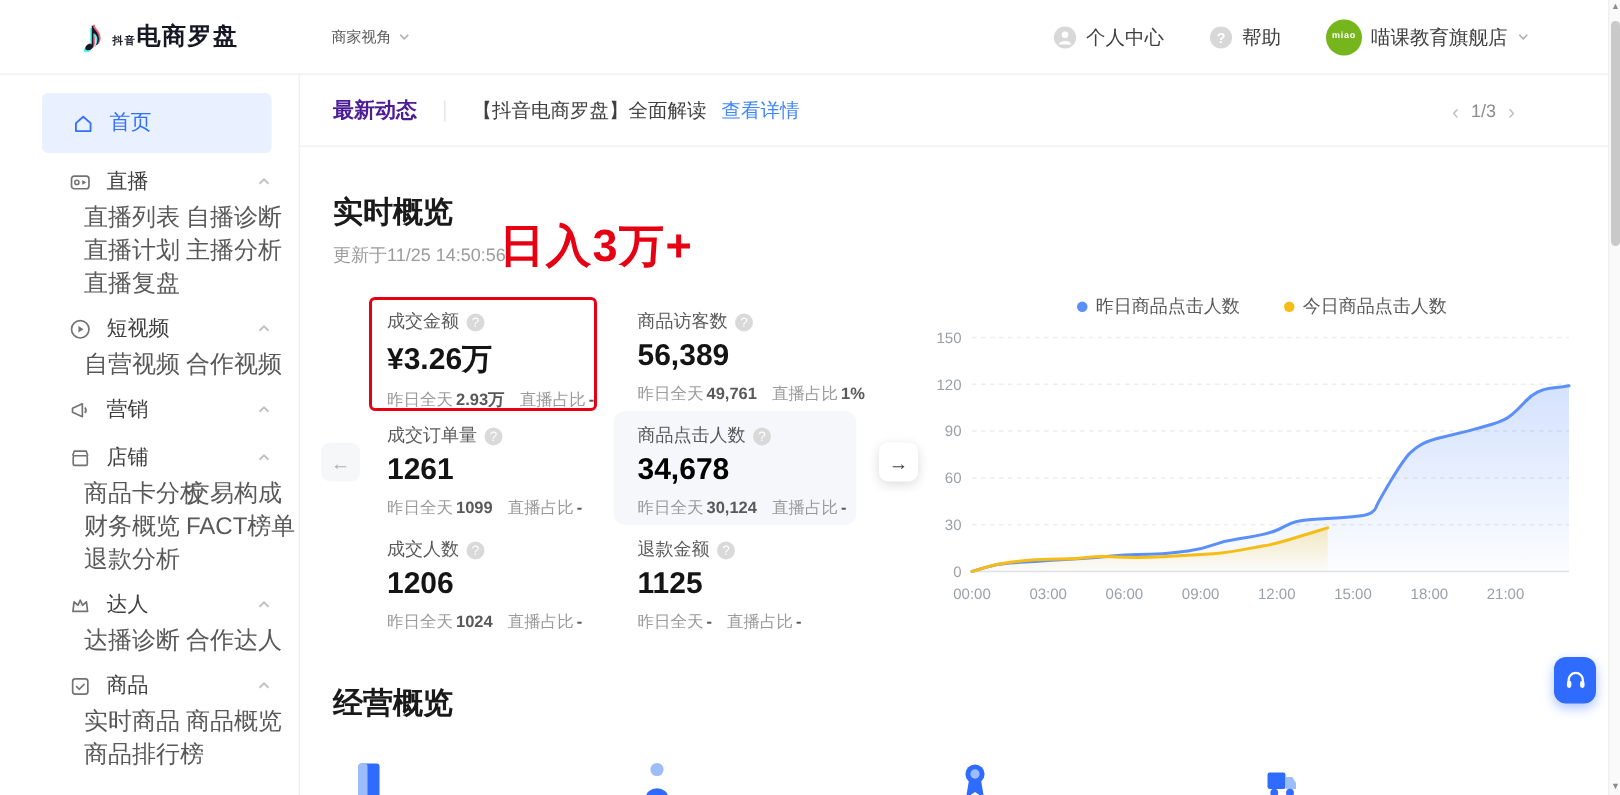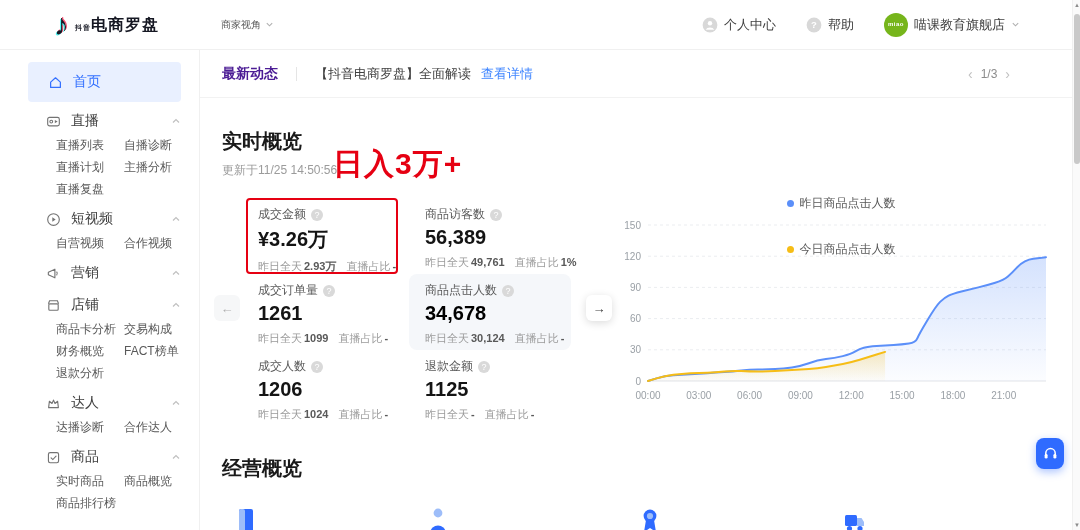--- a/index.html
+++ b/index.html
@@ -37,21 +37,21 @@
     border-right:1px solid #f0f0f0; background:#fff; padding-top:12px; overflow:hidden; }
   .side-home { margin:0 18px 0 28px; height:40px; border-radius:4px; background:#e9f0ff;
     display:flex; align-items:center; gap:10px; padding-left:20px;
     color:#3370ff; font-size:14px; cursor:pointer; }
   .side-section { margin-top:6px; }
   .side-head { height:26px; display:flex; align-items:center; gap:10px;
     padding-left:46px; position:relative; font-size:14px; color:#404040; cursor:pointer; }
   .side-head .chev { position:absolute; right:18px; width:10px; height:10px; }
   .side-children { display:grid; grid-template-columns:58px auto; column-gap:10px;
     grid-auto-rows:22px; margin-left:56px; align-items:center; }
-  .sub-item { font-size:12px; color:#595959; cursor:pointer; white-space:nowrap; }
+  .sub-item { font-size:16px; color:#595959; cursor:pointer; white-space:nowrap; }
   .s-icon { width:15px; height:15px; display:inline-flex; }
   .s-icon svg { width:15px; height:15px; }
 
   
   .main { position:absolute; left:200px; top:50px; right:8px; bottom:0; background:#fff; }
 
   .news-bar { position:absolute; left:0; right:0; top:0; height:48px;
     display:flex; align-items:center; padding:0 20px 0 22px; border-bottom:1px solid #f2f2f2; }
   .news-label { font-size:14px; font-weight:700; color:#4c1d95; }
   .news-divider { width:1px; height:14px; background:#e5e5e5; margin:0 18px; }
@@ -79,21 +79,21 @@
   .card-sub { margin-top:6px; font-size:11px; color:#9b9b9b; white-space:nowrap; }
   .card-sub b { color:#595959; font-weight:700; margin:0 2px; }
   .card-sub .gap { display:inline-block; width:8px; }
 
   .nav-btn { position:absolute; width:26px; height:26px; border-radius:6px;
     display:flex; align-items:center; justify-content:center; font-size:13px; cursor:pointer; }
   .nav-left { left:14px; top:245px; background:#f6f7f8; color:#b0b0b0; }
   .nav-right { left:386px; top:245px; background:#fff; color:#404040; box-shadow:0 2px 8px rgba(0,0,0,.14); }
 
   .chart { position:absolute; left:420px; top:145px; width:442px; height:228px; }
-  .legend { display:flex; justify-content:space-between; gap:29px; height:18px; align-items:center;flex-direction:column; }
+  .legend { display:flex; justify-content:center; gap:29px; height:18px; align-items:center; }
   .leg { display:flex; align-items:center; gap:6px; font-size:12px; color:#595959; }
   .dot { width:7px; height:7px; border-radius:50%; display:inline-block; }
   .chart svg text.tick { font-size:10px; fill:#9aa0a6; }
 
   .biz-title { position:absolute; left:22px; top:405px; font-size:20px; font-weight:800; color:#1a1a1a; }
   .biz-icon { position:absolute; top:458px; width:22px; height:26px; }
 
   .service-btn { position:absolute; left:836px; top:388px; width:28px; height:31px;
     border-radius:8px; background:#2f6bff; box-shadow:0 3px 8px rgba(47,107,255,.4);
     display:flex; align-items:center; justify-content:center; cursor:pointer; }

